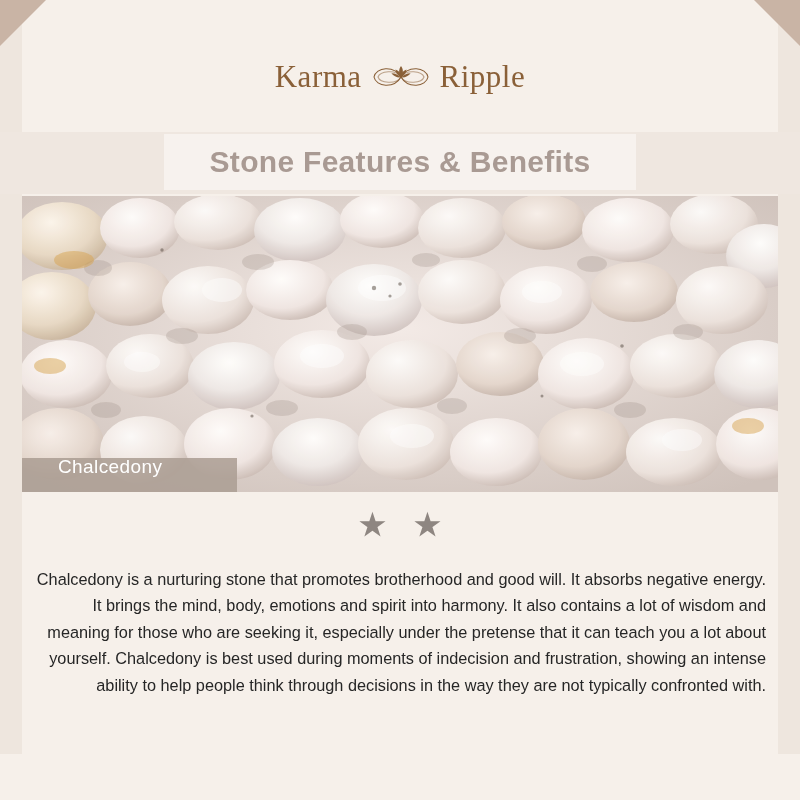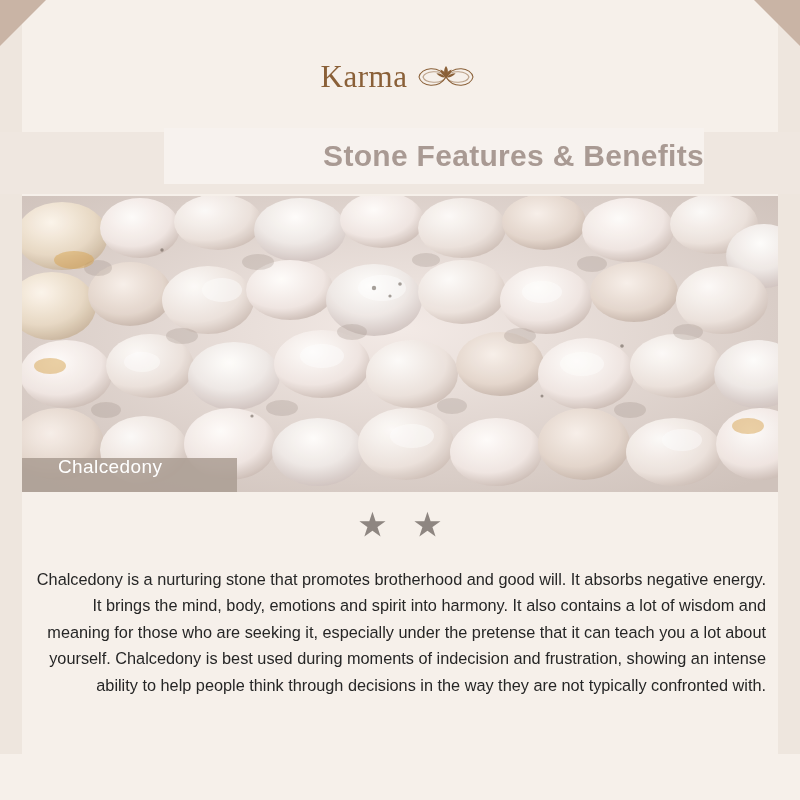--- a/index.html
+++ b/index.html
@@ -96,28 +96,28 @@
   .title-band {
     position: absolute;
     top: 132px;
     left: 0;
     right: 0;
     height: 62px;
     background: #efe7e0;
   }
   .title-box {
     position: absolute;
-    top: 128px;
+    top: 134px;
     left: 164px;
-    width: 540px;
+    width: 472px;
     height: 56px;
     background: #f7f2ee;
     display: flex;
     align-items: center;
-    justify-content: flex-end;
+    justify-content: center;
   }
   .title-text {
     font-family: "Liberation Sans", sans-serif;
     font-weight: bold;
     font-size: 30px;
     color: #a99a93;
     letter-spacing: 0.3px;
   }
 
   
@@ -223,20 +223,21 @@
           </g>
           <g fill="#8a6038">
             <path d="M33 9 C35.4 12.4 35.6 16.2 33 19.6 C30.4 16.2 30.6 12.4 33 9 Z"></path>
             <path d="M27.5 12.4 C31 13.6 33.2 16.4 33.4 19.8 C30 18.9 27.8 16.1 27.5 12.4 Z"></path>
             <path d="M38.5 12.4 C38.2 16.1 36 18.9 32.6 19.8 C32.8 16.4 35 13.6 38.5 12.4 Z"></path>
             <path d="M23.4 16.2 C27.3 16.3 30.8 18 32.8 20.3 C29.3 20.8 25.6 19.3 23.4 16.2 Z"></path>
             <path d="M42.6 16.2 C40.4 19.3 36.7 20.8 33.2 20.3 C35.2 18 38.7 16.3 42.6 16.2 Z"></path>
           </g>
         </svg>
       </span>
+      <span class="brand-word">Ripple</span>
     </div>
   </div>
 
   <div class="title-band"></div>
   <div class="title-box">
     <span class="title-text">Stone Features &amp; Benefits</span>
   </div>
 
   <div class="photo">
     <svg class="photo-svg" viewBox="0 0 756 296" preserveAspectRatio="none" xmlns="http://www.w3.org/2000/svg">

